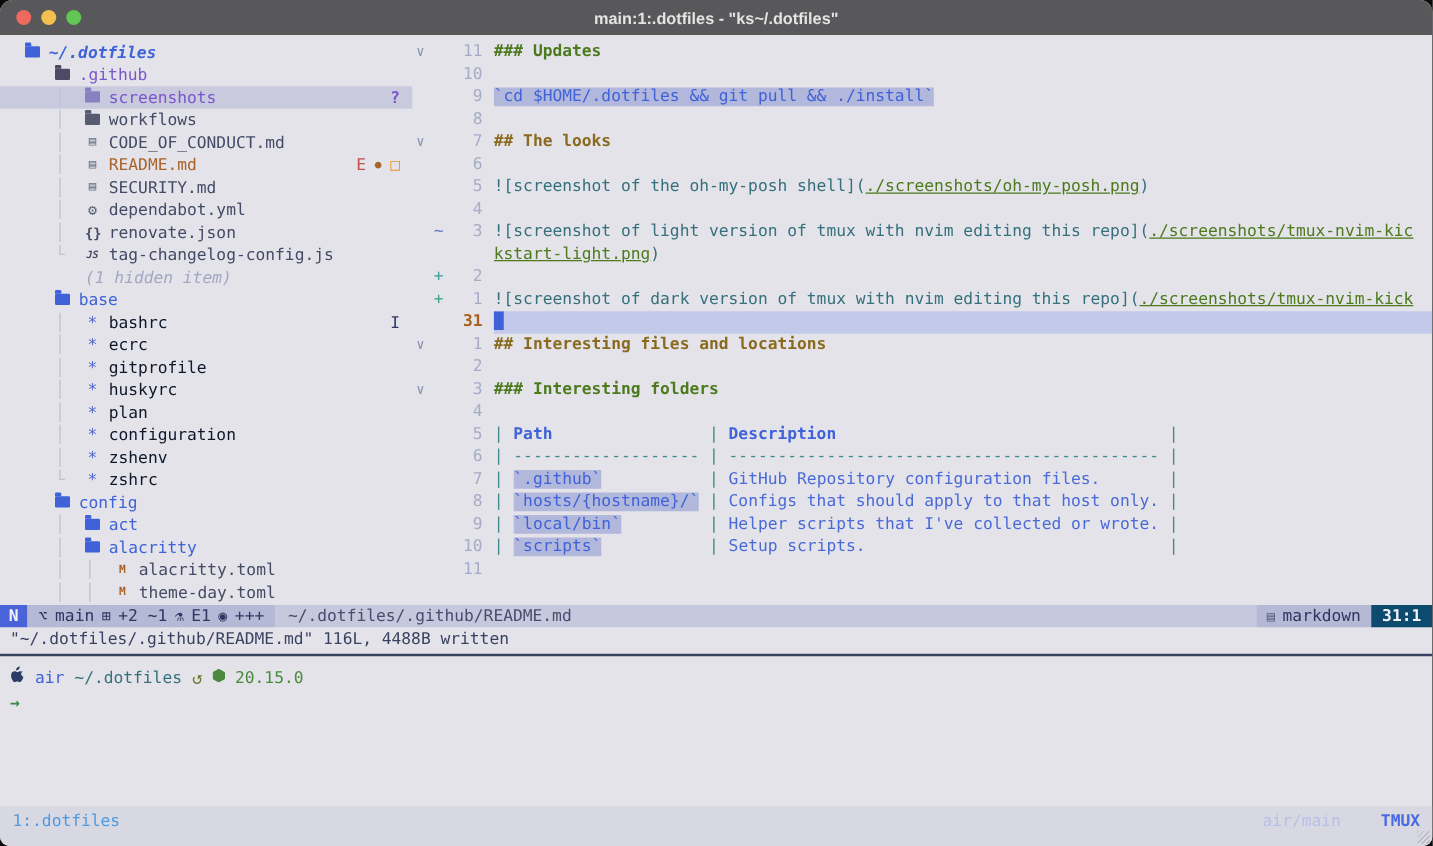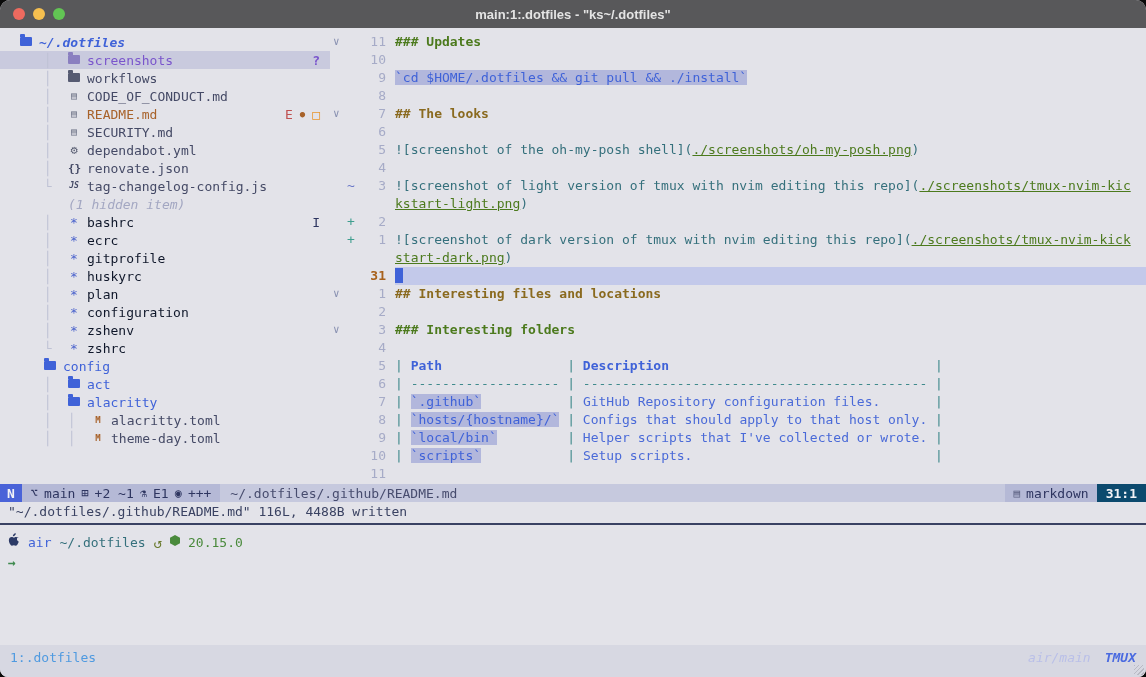--- a/index.html
+++ b/index.html
@@ -82,50 +82,52 @@
   .apple-svg{width:12px;height:14px;fill:#2c3a66;margin-top:-2px;}
   .p-host{color:#3f62d8;}
   .p-cwd{color:#35707c;}
   .p-refresh{color:#6a7a2e;font-size:14px;}
   .hexagon{width:10px;height:11px;background:#4a8a3c;clip-path:polygon(50% 0,100% 25%,100% 75%,50% 100%,0 75%,0 25%);display:inline-block;}
   .p-ver{color:#4a8a3c;}
   .arrowline{height:18px;margin-top:2px;color:#3f8a4f;font-weight:bold;}
   
   .tmuxbar{height:32px;flex:0 0 auto;background:#d7d8e2;display:flex;align-items:flex-start;padding:5px 10px 0 10px;font-size:13px;box-sizing:border-box;position:relative;}
   .tx-left{color:#4f9ae0;}
-  .tx-right{margin-left:auto;display:flex;gap:14px;font-style:italic;}
+  .tx-right{margin-left:auto;display:flex;gap:32px;}
   .tx-session{color:#b9bfe8;}
   .tx-badge{color:#4a6ae0;font-weight:bold;text-align:right;}
   .grip{position:absolute;right:2px;bottom:2px;width:10px;height:10px;background:repeating-linear-gradient(135deg,#b9bac4 0 1px,transparent 1px 3px);}
 </style>
 </head>
 <body>
 
 <div class="window">
   <div class="titlebar">
     <div class="lights">
       <span class="light l-red"></span>
       <span class="light l-yellow"></span>
       <span class="light l-green"></span>
     </div>
     <span class="wtitle">main:1:.dotfiles - "ks~/.dotfiles"</span>
   </div>
 
   <div class="nvim-main">
     <div class="neotree">
         <div class="trow"><span class="i-folder" style="--fc: #3f62d8;"></span><span class="tlabel t-root">~/.dotfiles</span></div>
+        <div class="trow"><span class="gcell"></span><span class="i-folder" style="--fc: #4d4a63;"></span><span class="tlabel t-purple">.github</span></div>
         <div class="trow sel"><span class="gcell"></span><span class="gcell">│</span><span class="i-folder" style="--fc: #8a7fc0;"></span><span class="tlabel t-purple">screenshots</span><span class="trail"><span class="m-purple">?</span></span></div>
         <div class="trow"><span class="gcell"></span><span class="gcell">│</span><span class="i-folder" style="--fc: #565b72;"></span><span class="tlabel t-slate">workflows</span></div>
         <div class="trow"><span class="gcell"></span><span class="gcell">│</span><span class="ticon i-md">▤</span><span class="tlabel t-slate">CODE_OF_CONDUCT.md</span></div>
         <div class="trow"><span class="gcell"></span><span class="gcell">│</span><span class="ticon i-md">▤</span><span class="tlabel t-orange">README.md</span><span class="trail"><span class="m-red">E</span><span class="m-dot">●</span><span class="m-orange">□</span></span></div>
         <div class="trow"><span class="gcell"></span><span class="gcell">│</span><span class="ticon i-md">▤</span><span class="tlabel t-slate">SECURITY.md</span></div>
         <div class="trow"><span class="gcell"></span><span class="gcell">│</span><span class="ticon i-gear">⚙</span><span class="tlabel t-slate">dependabot.yml</span></div>
         <div class="trow"><span class="gcell"></span><span class="gcell">│</span><span class="ticon i-json">{}</span><span class="tlabel t-slate">renovate.json</span></div>
         <div class="trow"><span class="gcell"></span><span class="gcell">└</span><span class="ticon i-js">JS</span><span class="tlabel t-slate">tag-changelog-config.js</span></div>
         <div class="trow"><span class="gcell"></span><span class="gcell"></span><span class="tlabel t-hidden">(1 hidden item)</span></div>
+        <div class="trow"><span class="gcell"></span><span class="i-folder" style="--fc: #3f62d8;"></span><span class="tlabel t-blue">base</span></div>
         <div class="trow"><span class="gcell"></span><span class="gcell">│</span><span class="ticon i-star">*</span><span class="tlabel t-blue2">bashrc</span><span class="trail"><span class="m-mark">I</span></span></div>
         <div class="trow"><span class="gcell"></span><span class="gcell">│</span><span class="ticon i-star">*</span><span class="tlabel t-blue2">ecrc</span></div>
         <div class="trow"><span class="gcell"></span><span class="gcell">│</span><span class="ticon i-star">*</span><span class="tlabel t-blue2">gitprofile</span></div>
         <div class="trow"><span class="gcell"></span><span class="gcell">│</span><span class="ticon i-star">*</span><span class="tlabel t-blue2">huskyrc</span></div>
         <div class="trow"><span class="gcell"></span><span class="gcell">│</span><span class="ticon i-star">*</span><span class="tlabel t-blue2">plan</span></div>
         <div class="trow"><span class="gcell"></span><span class="gcell">│</span><span class="ticon i-star">*</span><span class="tlabel t-blue2">configuration</span></div>
         <div class="trow"><span class="gcell"></span><span class="gcell">│</span><span class="ticon i-star">*</span><span class="tlabel t-blue2">zshenv</span></div>
         <div class="trow"><span class="gcell"></span><span class="gcell">└</span><span class="ticon i-star">*</span><span class="tlabel t-blue2">zshrc</span></div>
         <div class="trow"><span class="gcell"></span><span class="i-folder" style="--fc: #3f62d8;"></span><span class="tlabel t-blue">config</span></div>
         <div class="trow"><span class="gcell"></span><span class="gcell">│</span><span class="i-folder" style="--fc: #3f62d8;"></span><span class="tlabel t-blue">act</span></div>
@@ -198,26 +200,20 @@
           <span class="fold"></span>
           <span class="esign sg-add">+</span>
           <span class="lnum">2</span>
           <span class="ltext"></span>
         </div>
         <div class="eline">
           <span class="fold"></span>
           <span class="esign sg-add">+</span>
           <span class="lnum">1</span>
           <span class="ltext"><span class="s-txt">![screenshot of dark version of tmux with nvim editing this repo](</span><span class="s-lnk">./screenshots/tmux-nvim-kick</span></span>
-        </div>
-        <div class="eline">
-          <span class="fold"></span>
-          <span class="esign"></span>
-          <span class="lnum"></span>
-          <span class="ltext"><span class="s-lnk">start-dark.png</span><span class="s-txt">)</span></span>
         </div>
         <div class="eline cur">
           <span class="fold"></span>
           <span class="esign"></span>
           <span class="lnum ln-cur">31</span>
           <span class="ltext"><span class="cursorblock"></span></span>
         </div>
         <div class="eline">
           <span class="fold">∨</span>
           <span class="esign"></span>

